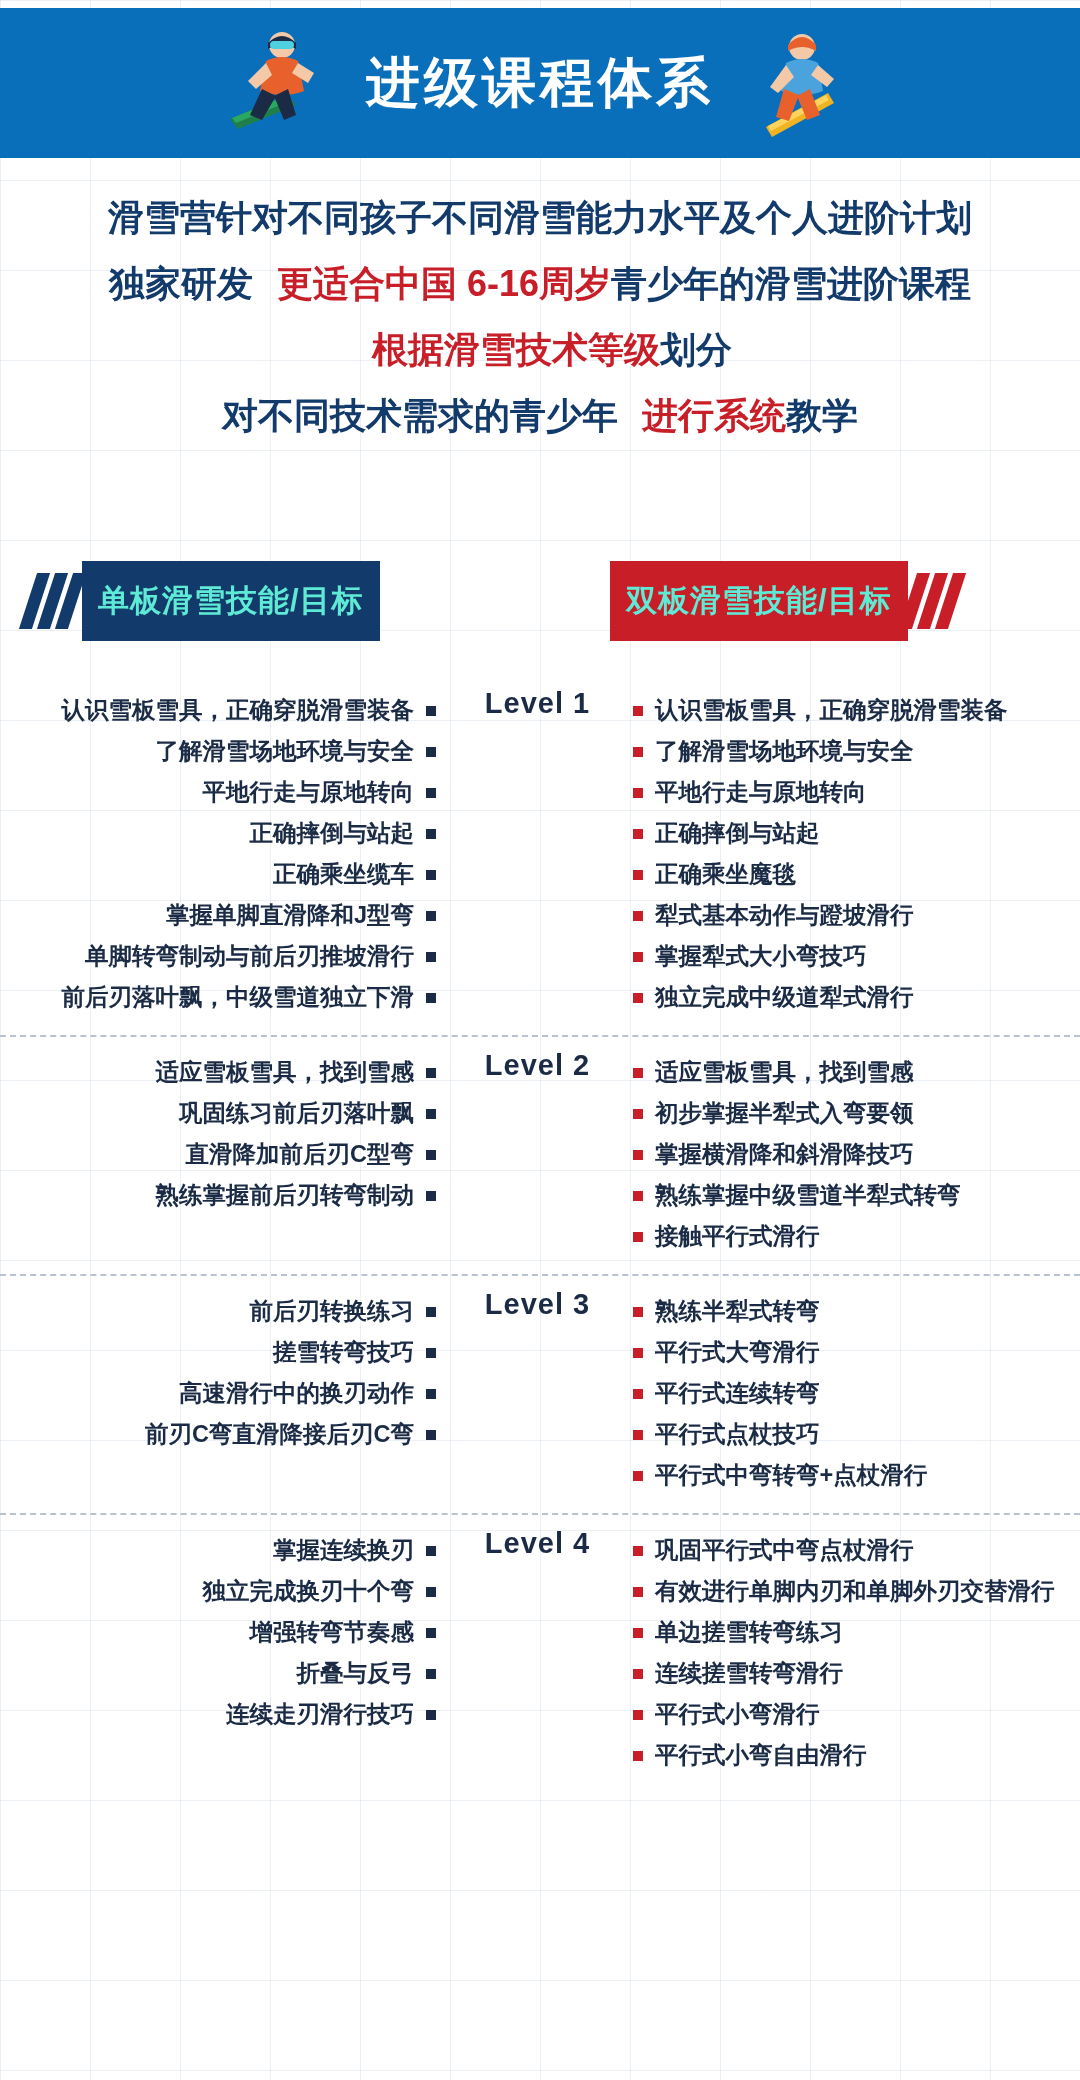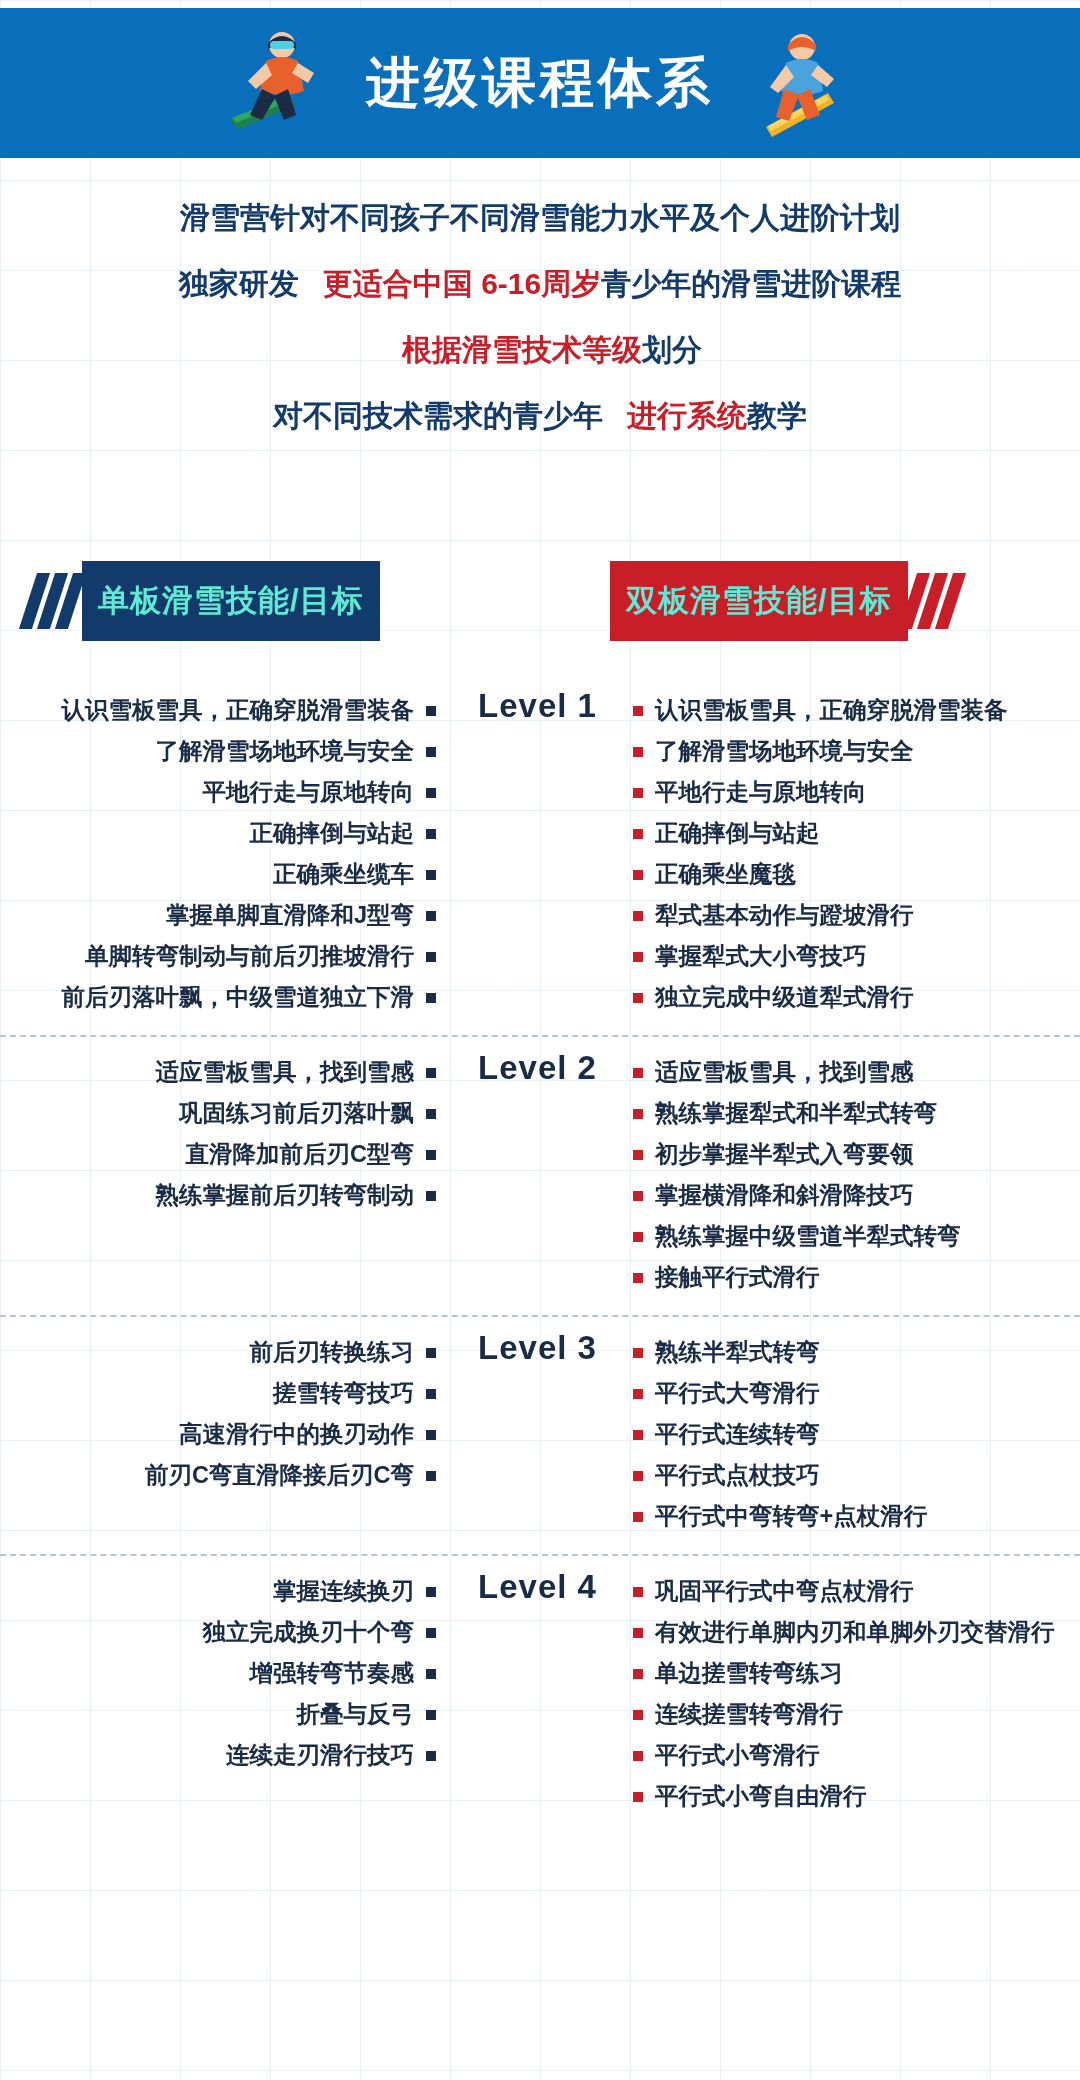--- a/index.html
+++ b/index.html
@@ -51,21 +51,21 @@
   }
 
   
   .intro {
     position: absolute;
     left: 0;
     top: 185px;
     width: 1080px;
     text-align: center;
     color: #123a6b;
-    font-size: 30px;
+    font-size: 36px;
     line-height: 66px;
     font-weight: bold;
   }
   .intro .red { color: #c81e28; margin-left: 24px; }
   .intro-line { white-space: nowrap; }
 
   
   .head-row {
     position: absolute;
     top: 570px;
@@ -133,21 +133,21 @@
     box-sizing: border-box;
   }
   .col-left {
     width: 450px;
     padding-right: 14px;
   }
   .col-mid {
     width: 175px;
     text-align: center;
     color: #1b2b45;
-    font-size: 33px;
+    font-size: 29px;
     font-weight: bold;
     letter-spacing: 1px;
   }
   .col-right {
     width: 455px;
     padding-left: 8px;
   }
   ul.items {
     list-style: none;
     margin: 0;
@@ -354,24 +354,20 @@
         </div>
         <div class="col col-mid">Level 2</div>
         <div class="col col-right">
           <ul class="items">
             <li>
                 <span class="bullet"></span>
                 <span>适应雪板雪具，找到雪感</span>
               </li>
             <li>
                 <span class="bullet"></span>
-                <span>熟练掌握犁式和半犁式转弯</span>
-              </li>
-            <li>
-                <span class="bullet"></span>
                 <span>初步掌握半犁式入弯要领</span>
               </li>
             <li>
                 <span class="bullet"></span>
                 <span>掌握横滑降和斜滑降技巧</span>
               </li>
             <li>
                 <span class="bullet"></span>
                 <span>熟练掌握中级雪道半犁式转弯</span>
               </li>

